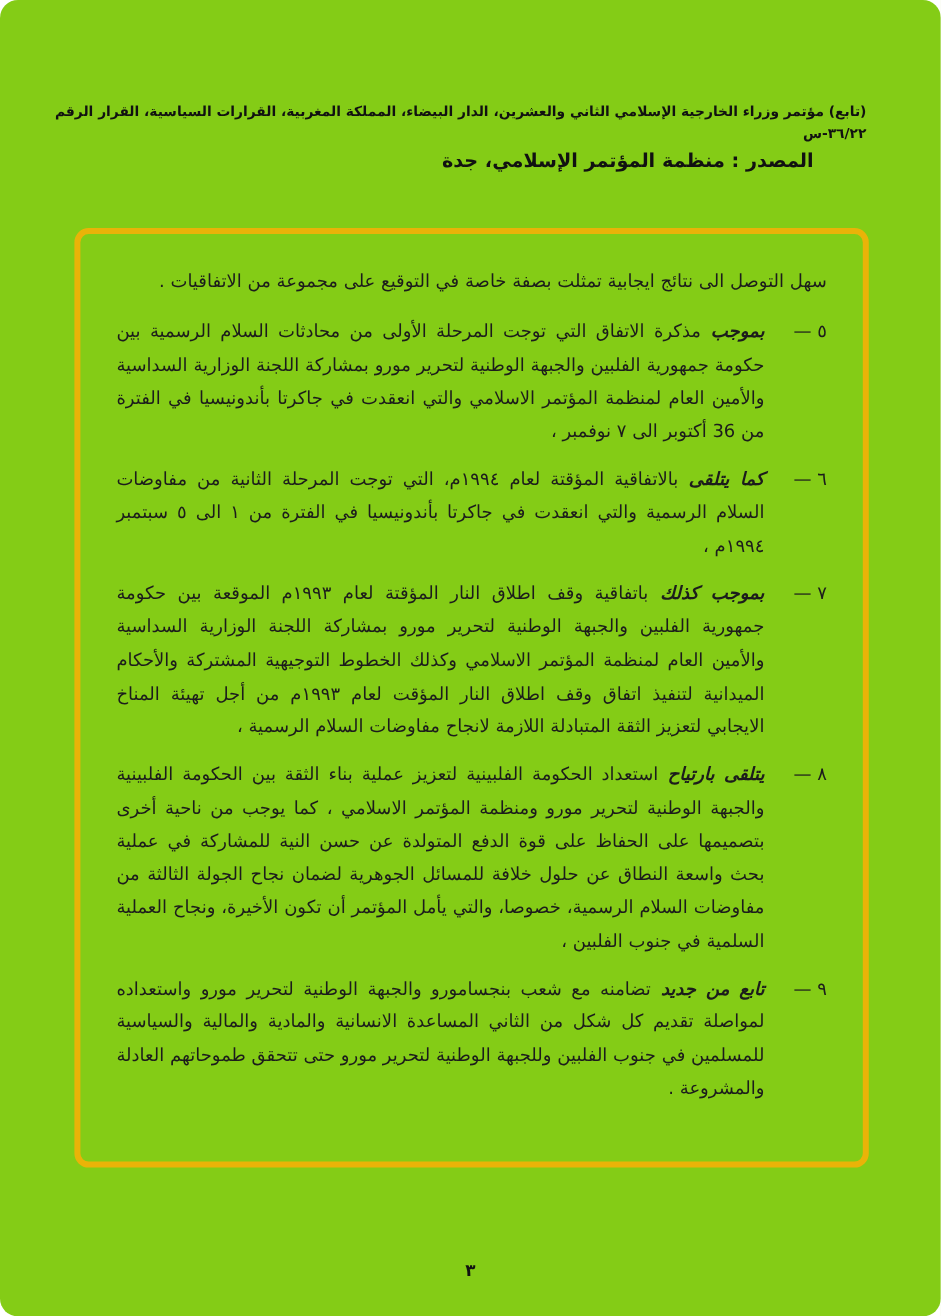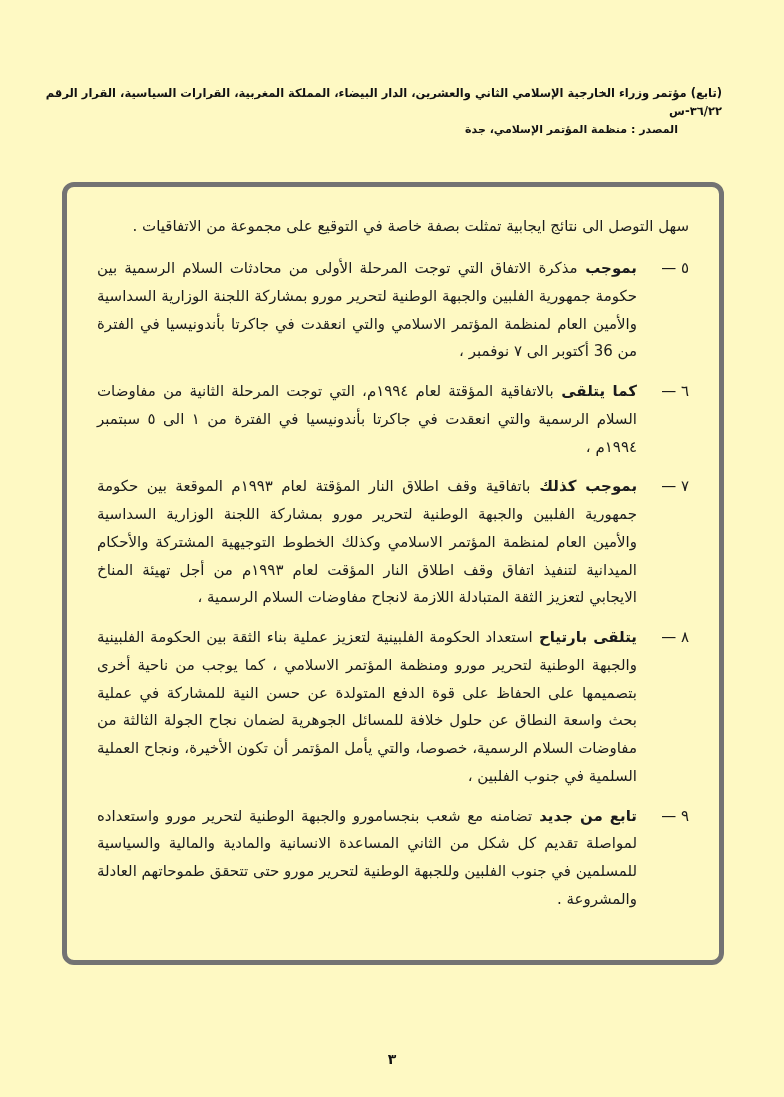--- a/index.html
+++ b/index.html
@@ -4,43 +4,44 @@
 <style>
   html, body {
     margin: 0;
     padding: 0;
     background: #ffffff;
   }
   .page {
     position: relative;
     width: 784px;
     height: 1097px;
-    background: #fef9c3;
+    background: #84cc16;
     font-family: "DejaVu Sans", sans-serif;
     color: #1c1c1c;
     overflow: hidden;
     margin: 0 auto;
+    border-radius: 15px;
   }
   .header {
     direction: rtl;
     text-align: right;
     padding: 84px 62px 0 40px;
     font-weight: bold;
     font-size: 11.5px;
     line-height: 1.6;
     color: #111;
   }
   .header-line2 {
     padding-right: 44px;
-    font-size: 11px;
+    font-size: 16px;
   }
   .frame {
     box-sizing: border-box;
     margin: 44px 60px 0 62px;
-    border: 5px solid #737373;
+    border: 5px solid #eab308;
     border-radius: 12px;
     padding: 26px 30px 34px 30px;
     direction: rtl;
   }
   .intro {
     font-size: 15px;
     line-height: 1.85;
     text-align: justify;
     margin: 0 0 14px 0;
   }
@@ -57,20 +58,21 @@
     white-space: nowrap;
   }
   .item-body {
     flex: 1 1 auto;
     font-size: 15px;
     line-height: 1.85;
     text-align: justify;
   }
   .lead {
     font-weight: bold;
+    font-style: italic;
   }
   .footer {
     position: absolute;
     left: 0;
     right: 0;
     bottom: 30px;
     text-align: center;
     font-weight: bold;
     font-size: 14px;
     color: #111;

